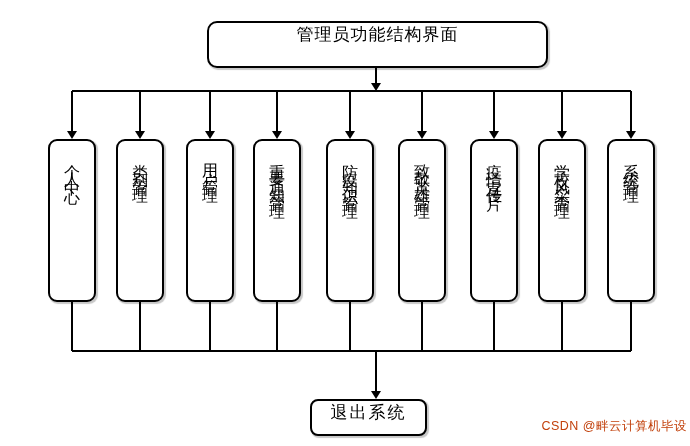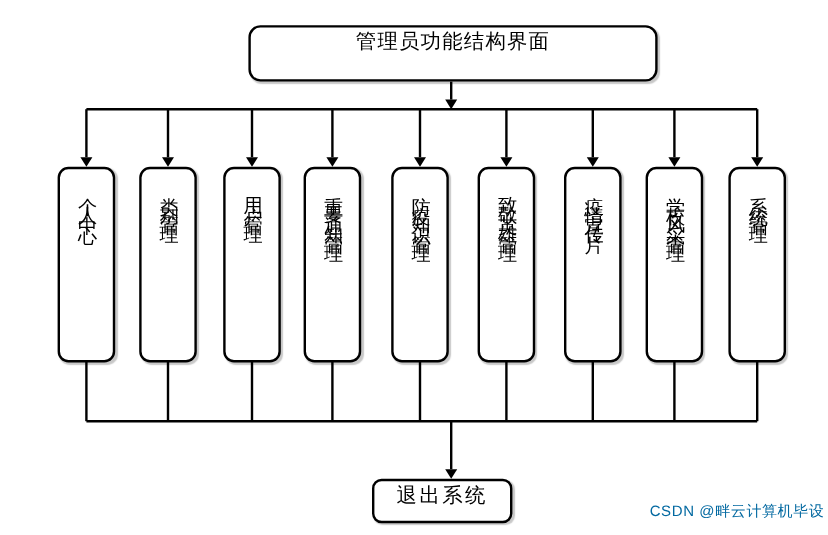--- a/index.html
+++ b/index.html
@@ -64,21 +64,21 @@
     height: 37px;
     font-size: 17px;
     letter-spacing: 2px;
     border-radius: 8px;
   }
   .watermark {
     position: absolute;
     right: 3px;
     top: 418px;
     font-size: 12.5px;
-    color: #0369a1;
+    color: #c2410c;
     letter-spacing: 0.5px;
     font-family: "Liberation Sans", "DejaVu Sans", sans-serif;
   }
   line, polyline {
     stroke: #000000;
     stroke-width: 2;
     fill: none;
   }
   polygon {
     fill: #000000;

